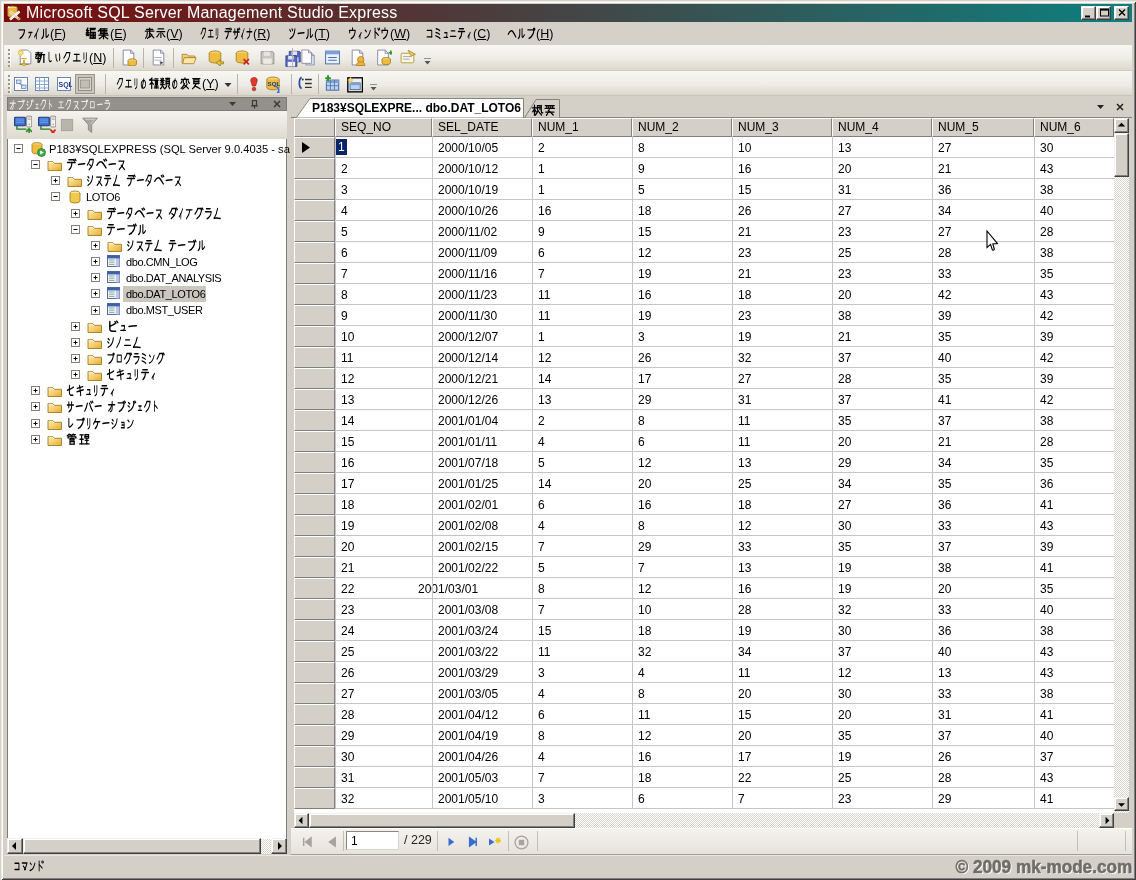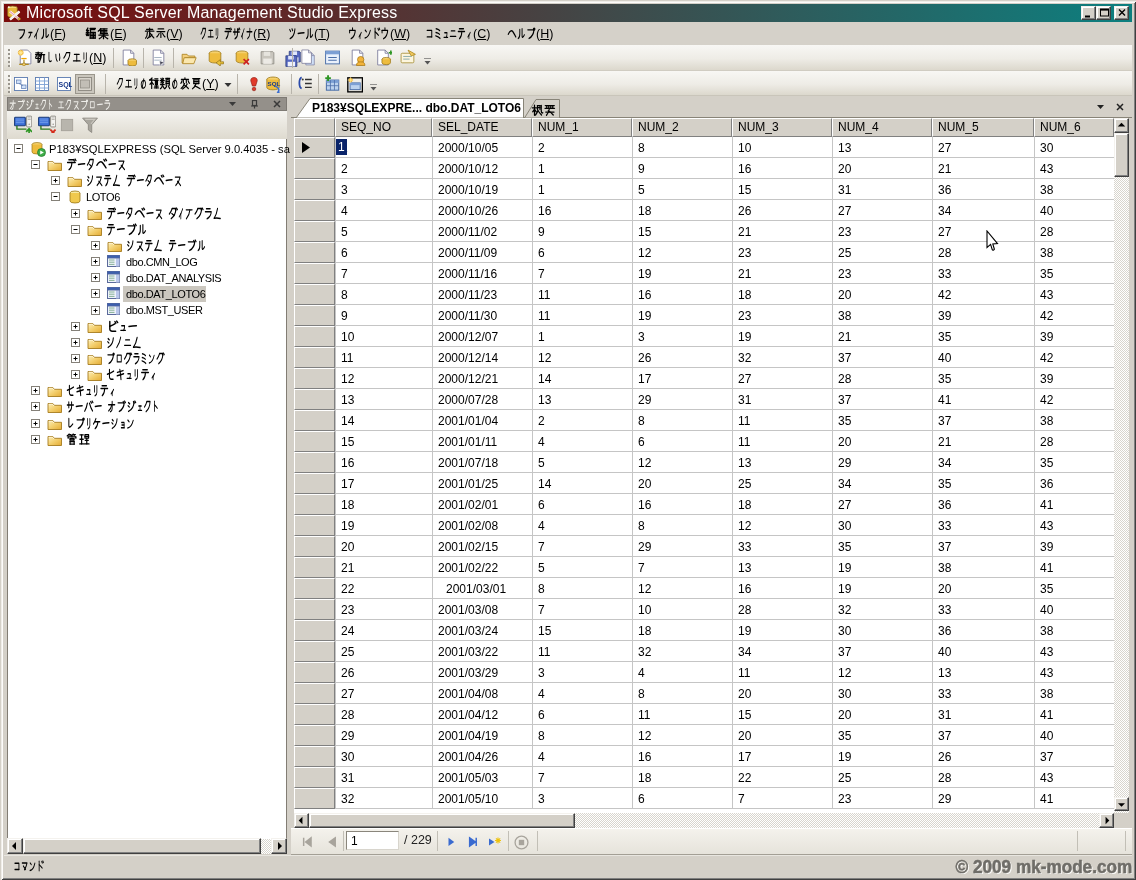--- a/index.html
+++ b/index.html
@@ -1498,21 +1498,21 @@
 <div class="cell" style="left:335px;top:369px;width:96px;height:20px">12</div>
 <div class="cell" style="left:432px;top:369px;width:99px;height:20px">2000/12/21</div>
 <div class="cell" style="left:532px;top:369px;width:99px;height:20px">14</div>
 <div class="cell" style="left:632px;top:369px;width:99px;height:20px">17</div>
 <div class="cell" style="left:732px;top:369px;width:99px;height:20px">27</div>
 <div class="cell" style="left:832px;top:369px;width:99px;height:20px">28</div>
 <div class="cell" style="left:932px;top:369px;width:101px;height:20px">35</div>
 <div class="cell" style="left:1034px;top:369px;width:79px;height:20px">39</div>
 <div class="rowsel" style="left:294px;top:389px;width:41px;height:21px"></div>
 <div class="cell" style="left:335px;top:390px;width:96px;height:20px">13</div>
-<div class="cell" style="left:432px;top:390px;width:99px;height:20px">2000/07/28</div>
+<div class="cell" style="left:432px;top:390px;width:99px;height:20px">2000/12/26</div>
 <div class="cell" style="left:532px;top:390px;width:99px;height:20px">13</div>
 <div class="cell" style="left:632px;top:390px;width:99px;height:20px">29</div>
 <div class="cell" style="left:732px;top:390px;width:99px;height:20px">31</div>
 <div class="cell" style="left:832px;top:390px;width:99px;height:20px">37</div>
 <div class="cell" style="left:932px;top:390px;width:101px;height:20px">41</div>
 <div class="cell" style="left:1034px;top:390px;width:79px;height:20px">42</div>
 <div class="rowsel" style="left:294px;top:410px;width:41px;height:21px"></div>
 <div class="cell" style="left:335px;top:411px;width:96px;height:20px">14</div>
 <div class="cell" style="left:432px;top:411px;width:99px;height:20px">2001/01/04</div>
 <div class="cell" style="left:532px;top:411px;width:99px;height:20px">2</div>
@@ -1579,21 +1579,21 @@
 <div class="cell" style="left:335px;top:558px;width:96px;height:20px">21</div>
 <div class="cell" style="left:432px;top:558px;width:99px;height:20px">2001/02/22</div>
 <div class="cell" style="left:532px;top:558px;width:99px;height:20px">5</div>
 <div class="cell" style="left:632px;top:558px;width:99px;height:20px">7</div>
 <div class="cell" style="left:732px;top:558px;width:99px;height:20px">13</div>
 <div class="cell" style="left:832px;top:558px;width:99px;height:20px">19</div>
 <div class="cell" style="left:932px;top:558px;width:101px;height:20px">38</div>
 <div class="cell" style="left:1034px;top:558px;width:79px;height:20px">41</div>
 <div class="rowsel" style="left:294px;top:578px;width:41px;height:21px"></div>
 <div class="cell" style="left:335px;top:579px;width:96px;height:20px">22</div>
-<div class="cell" style="left:440px;top:579px;width:99px;height:20px">2001/03/01</div>
+<div class="cell" style="left:412px;top:579px;width:99px;height:20px">2001/03/01</div>
 <div class="cell" style="left:532px;top:579px;width:99px;height:20px">8</div>
 <div class="cell" style="left:632px;top:579px;width:99px;height:20px">12</div>
 <div class="cell" style="left:732px;top:579px;width:99px;height:20px">16</div>
 <div class="cell" style="left:832px;top:579px;width:99px;height:20px">19</div>
 <div class="cell" style="left:932px;top:579px;width:101px;height:20px">20</div>
 <div class="cell" style="left:1034px;top:579px;width:79px;height:20px">35</div>
 <div class="rowsel" style="left:294px;top:599px;width:41px;height:21px"></div>
 <div class="cell" style="left:335px;top:600px;width:96px;height:20px">23</div>
 <div class="cell" style="left:432px;top:600px;width:99px;height:20px">2001/03/08</div>
 <div class="cell" style="left:532px;top:600px;width:99px;height:20px">7</div>
@@ -1624,21 +1624,21 @@
 <div class="cell" style="left:335px;top:663px;width:96px;height:20px">26</div>
 <div class="cell" style="left:432px;top:663px;width:99px;height:33px">2001/03/29</div>
 <div class="cell" style="left:532px;top:663px;width:99px;height:20px">3</div>
 <div class="cell" style="left:632px;top:663px;width:99px;height:20px">4</div>
 <div class="cell" style="left:732px;top:663px;width:99px;height:20px">11</div>
 <div class="cell" style="left:832px;top:663px;width:99px;height:20px">12</div>
 <div class="cell" style="left:932px;top:663px;width:101px;height:20px">13</div>
 <div class="cell" style="left:1034px;top:663px;width:79px;height:20px">43</div>
 <div class="rowsel" style="left:294px;top:683px;width:41px;height:21px"></div>
 <div class="cell" style="left:335px;top:684px;width:96px;height:20px">27</div>
-<div class="cell" style="left:432px;top:684px;width:99px;height:20px">2001/04/08</div>
+<div class="cell" style="left:432px;top:684px;width:99px;height:20px">2001/03/05</div>
 <div class="cell" style="left:532px;top:684px;width:99px;height:20px">4</div>
 <div class="cell" style="left:632px;top:684px;width:99px;height:20px">8</div>
 <div class="cell" style="left:732px;top:684px;width:99px;height:20px">20</div>
 <div class="cell" style="left:832px;top:684px;width:99px;height:20px">30</div>
 <div class="cell" style="left:932px;top:684px;width:101px;height:20px">33</div>
 <div class="cell" style="left:1034px;top:684px;width:79px;height:20px">38</div>
 <div class="rowsel" style="left:294px;top:704px;width:41px;height:21px"></div>
 <div class="cell" style="left:335px;top:705px;width:96px;height:20px">28</div>
 <div class="cell" style="left:432px;top:705px;width:99px;height:20px">2001/04/12</div>
 <div class="cell" style="left:532px;top:705px;width:99px;height:20px">6</div>

